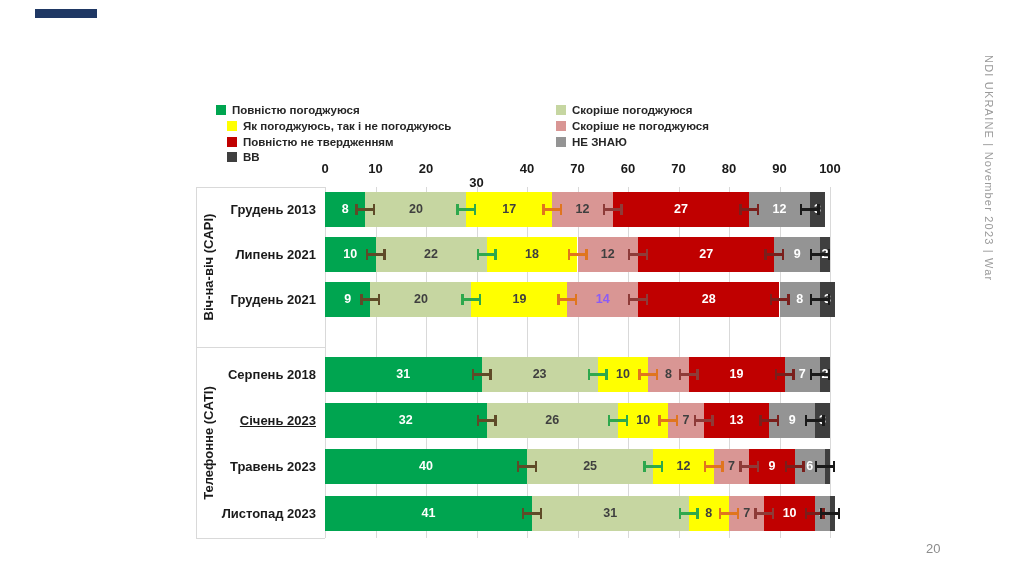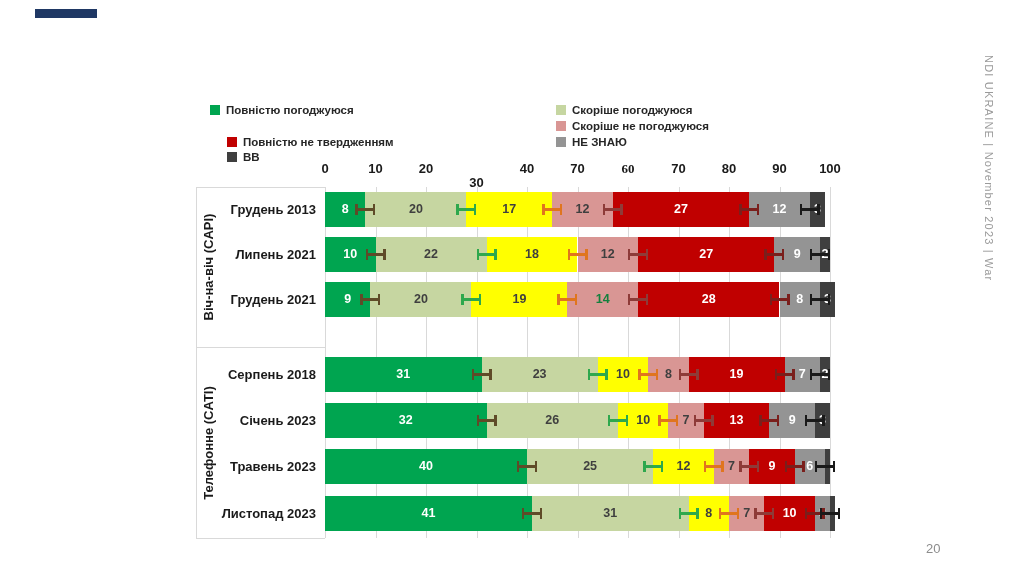--- a/index.html
+++ b/index.html
@@ -35,23 +35,27 @@
   .err-line{flex:1;height:2.6px;}
 </style>
 </head>
 <body>
 
 <div id="slide">
   <div id="accent-bar" class="abs" style="background: rgb(31, 56, 100);"></div>
   <div id="vertical-credit" class="abs">NDI UKRAINE | November 2023 | War</div>
   <div id="page-number" class="abs">20</div>
   <div id="chart-root" class="abs" style="inset:0;">
-      <div class="legend-item" style="position: absolute; left: 210px; top: 103px; text-align: center;">
+      <div class="legend-item" style="position: absolute; left: 216px; top: 103px; text-align: center;">
         <span class="legend-swatch" style="background: rgb(0, 165, 80);"></span>
         <span class="legend-label">Повністю погоджуюся</span>
+      </div>
+      <div class="legend-item" style="position: absolute; left: 227px; top: 118.8px;">
+        <span class="legend-swatch" style="background: rgb(255, 255, 0);"></span>
+        <span class="legend-label">Як погоджуюсь, так і не погоджуюсь</span>
       </div>
       <div class="legend-item" style="position: absolute; left: 227px; top: 134.6px;">
         <span class="legend-swatch" style="background: rgb(192, 0, 0);"></span>
         <span class="legend-label">Повністю не твердженням</span>
       </div>
       <div class="legend-item" style="position: absolute; left: 227px; top: 150.4px;">
         <span class="legend-swatch" style="background: rgb(63, 63, 63);"></span>
         <span class="legend-label">ВВ</span>
       </div>
       <div class="legend-item" style="position: absolute; left: 556px; top: 103px;">
@@ -71,21 +75,21 @@
       <div class="tick-label" style="position: absolute; left: 353.5px; top: 161px;">10</div>
       <div class="gridline" style="position: absolute; left: 375.5px; top: 187px; height: 351px;"></div>
       <div class="tick-label" style="position: absolute; left: 404px; top: 161px;">20</div>
       <div class="gridline" style="position: absolute; left: 426px; top: 187px; height: 351px;"></div>
       <div class="tick-label" style="position: absolute; left: 454.5px; top: 175px;">30</div>
       <div class="gridline" style="position: absolute; left: 476.5px; top: 187px; height: 351px;"></div>
       <div class="tick-label" style="position: absolute; left: 505px; top: 161px;">40</div>
       <div class="gridline" style="position: absolute; left: 527px; top: 187px; height: 351px;"></div>
       <div class="tick-label" style="position: absolute; left: 555.5px; top: 161px;">70</div>
       <div class="gridline" style="position: absolute; left: 577.5px; top: 187px; height: 351px;"></div>
-      <div class="tick-label" style="position: absolute; left: 606px; top: 161px; font-family: Liberation Serif, serif;">60</div>
+      <div class="tick-label" style="position: absolute; left: 606px; top: 161px;">60</div>
       <div class="gridline" style="position: absolute; left: 628px; top: 187px; height: 351px;"></div>
       <div class="tick-label" style="position: absolute; left: 656.5px; top: 161px;">70</div>
       <div class="gridline" style="position: absolute; left: 678.5px; top: 187px; height: 351px;"></div>
       <div class="tick-label" style="position: absolute; left: 707px; top: 161px;">80</div>
       <div class="gridline" style="position: absolute; left: 729px; top: 187px; height: 351px;"></div>
       <div class="tick-label" style="position: absolute; left: 757.5px; top: 161px;">90</div>
       <div class="gridline" style="position: absolute; left: 779.5px; top: 187px; height: 351px;"></div>
       <div class="tick-label" style="position: absolute; left: 808px; top: 161px;">100</div>
       <div class="gridline" style="position: absolute; left: 830px; top: 187px; height: 351px;"></div>
       <div class="hline" style="position: absolute; left: 196px; top: 187px; width: 129px;"></div>
@@ -185,21 +189,21 @@
         <span class="err-cap" style="background: rgb(26, 26, 26);"></span>
       </div>
       <div class="row-label" style="position: absolute; left: 196px; width: 120px; top: 291.5px;">Грудень 2021</div>
       <div class="bar-seg" style="position: absolute; left: 325px; top: 282px; width: 45.45px; background: rgb(0, 165, 80);"></div>
       <div class="seg-label" style="position: absolute; left: 327.725px; top: 282px; width: 40px; color: rgb(255, 255, 255);">9</div>
       <div class="bar-seg" style="position: absolute; left: 370.45px; top: 282px; width: 101px; background: rgb(198, 214, 161);"></div>
       <div class="seg-label" style="position: absolute; left: 400.95px; top: 282px; width: 40px; color: rgb(63, 63, 63);">20</div>
       <div class="bar-seg" style="position: absolute; left: 471.45px; top: 282px; width: 95.95px; background: rgb(255, 255, 0);"></div>
       <div class="seg-label" style="position: absolute; left: 499.425px; top: 282px; width: 40px; color: rgb(63, 63, 63);">19</div>
       <div class="bar-seg" style="position: absolute; left: 567.4px; top: 282px; width: 70.7px; background: rgb(217, 150, 148);"></div>
-      <div class="seg-label" style="position: absolute; left: 582.75px; top: 282px; width: 40px; color: #15803d;">14</div>
+      <div class="seg-label" style="position: absolute; left: 582.75px; top: 282px; width: 40px; color: #8b5cf6;">14</div>
       <div class="bar-seg" style="position: absolute; left: 638.1px; top: 282px; width: 141.4px; background: rgb(192, 0, 0);"></div>
       <div class="seg-label" style="position: absolute; left: 688.8px; top: 282px; width: 40px; color: rgb(255, 255, 255);">28</div>
       <div class="bar-seg" style="position: absolute; left: 779.5px; top: 282px; width: 40.4px; background: rgb(148, 148, 148);"></div>
       <div class="seg-label" style="position: absolute; left: 779.7px; top: 282px; width: 40px; color: rgb(255, 255, 255);">8</div>
       <div class="bar-seg" style="position: absolute; left: 819.9px; top: 282px; width: 15.15px; background: rgb(63, 63, 63);"></div>
       <div class="seg-label" style="position: absolute; left: 807.475px; top: 282px; width: 40px; color: rgb(255, 255, 255);">3</div>
       <div class="err-bar" style="position: absolute; left: 360.45px; top: 294px; width: 20px;">
         <span class="err-cap" style="background: rgb(95, 75, 40);"></span>
         <span class="err-line" style="background: rgb(95, 75, 40);"></span>
         <span class="err-cap" style="background: rgb(95, 75, 40);"></span>
@@ -267,21 +271,21 @@
       <div class="err-bar" style="position: absolute; left: 774.55px; top: 369px; width: 20px;">
         <span class="err-cap" style="background: rgb(122, 31, 28);"></span>
         <span class="err-line" style="background: rgb(122, 31, 28);"></span>
         <span class="err-cap" style="background: rgb(122, 31, 28);"></span>
       </div>
       <div class="err-bar" style="position: absolute; left: 809.9px; top: 369px; width: 20px;">
         <span class="err-cap" style="background: rgb(26, 26, 26);"></span>
         <span class="err-line" style="background: rgb(26, 26, 26);"></span>
         <span class="err-cap" style="background: rgb(26, 26, 26);"></span>
       </div>
-      <div class="row-label" style="position: absolute; left: 196px; width: 120px; top: 412.5px;">Січень 2023</div>
+      <div class="row-label" style="position: absolute; left: 196px; width: 120px; top: 412.5px; text-decoration: underline;">Січень 2023</div>
       <div class="bar-seg" style="position: absolute; left: 325px; top: 403px; width: 161.6px; background: rgb(0, 165, 80);"></div>
       <div class="seg-label" style="position: absolute; left: 385.8px; top: 403px; width: 40px; color: rgb(255, 255, 255);">32</div>
       <div class="bar-seg" style="position: absolute; left: 486.6px; top: 403px; width: 131.3px; background: rgb(198, 214, 161);"></div>
       <div class="seg-label" style="position: absolute; left: 532.25px; top: 403px; width: 40px; color: rgb(63, 63, 63);">26</div>
       <div class="bar-seg" style="position: absolute; left: 617.9px; top: 403px; width: 50.5px; background: rgb(255, 255, 0);"></div>
       <div class="seg-label" style="position: absolute; left: 623.15px; top: 403px; width: 40px; color: rgb(63, 63, 63);">10</div>
       <div class="bar-seg" style="position: absolute; left: 668.4px; top: 403px; width: 35.35px; background: rgb(217, 150, 148);"></div>
       <div class="seg-label" style="position: absolute; left: 666.075px; top: 403px; width: 40px; color: rgb(63, 63, 63);">7</div>
       <div class="bar-seg" style="position: absolute; left: 703.75px; top: 403px; width: 65.65px; background: rgb(192, 0, 0);"></div>
       <div class="seg-label" style="position: absolute; left: 716.575px; top: 403px; width: 40px; color: rgb(255, 255, 255);">13</div>

